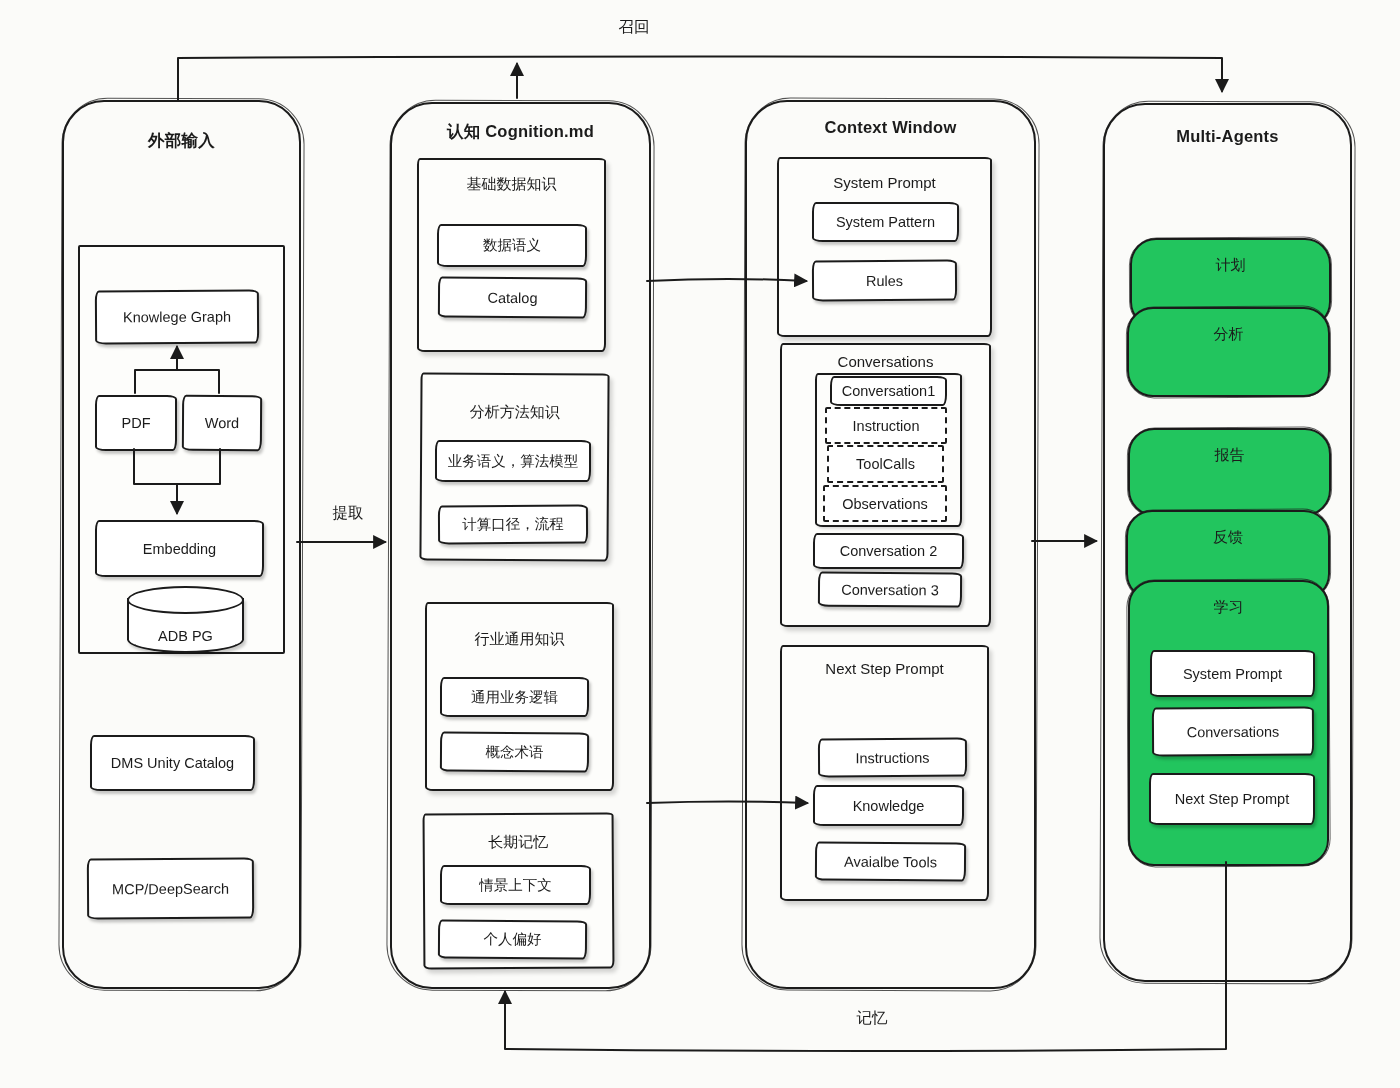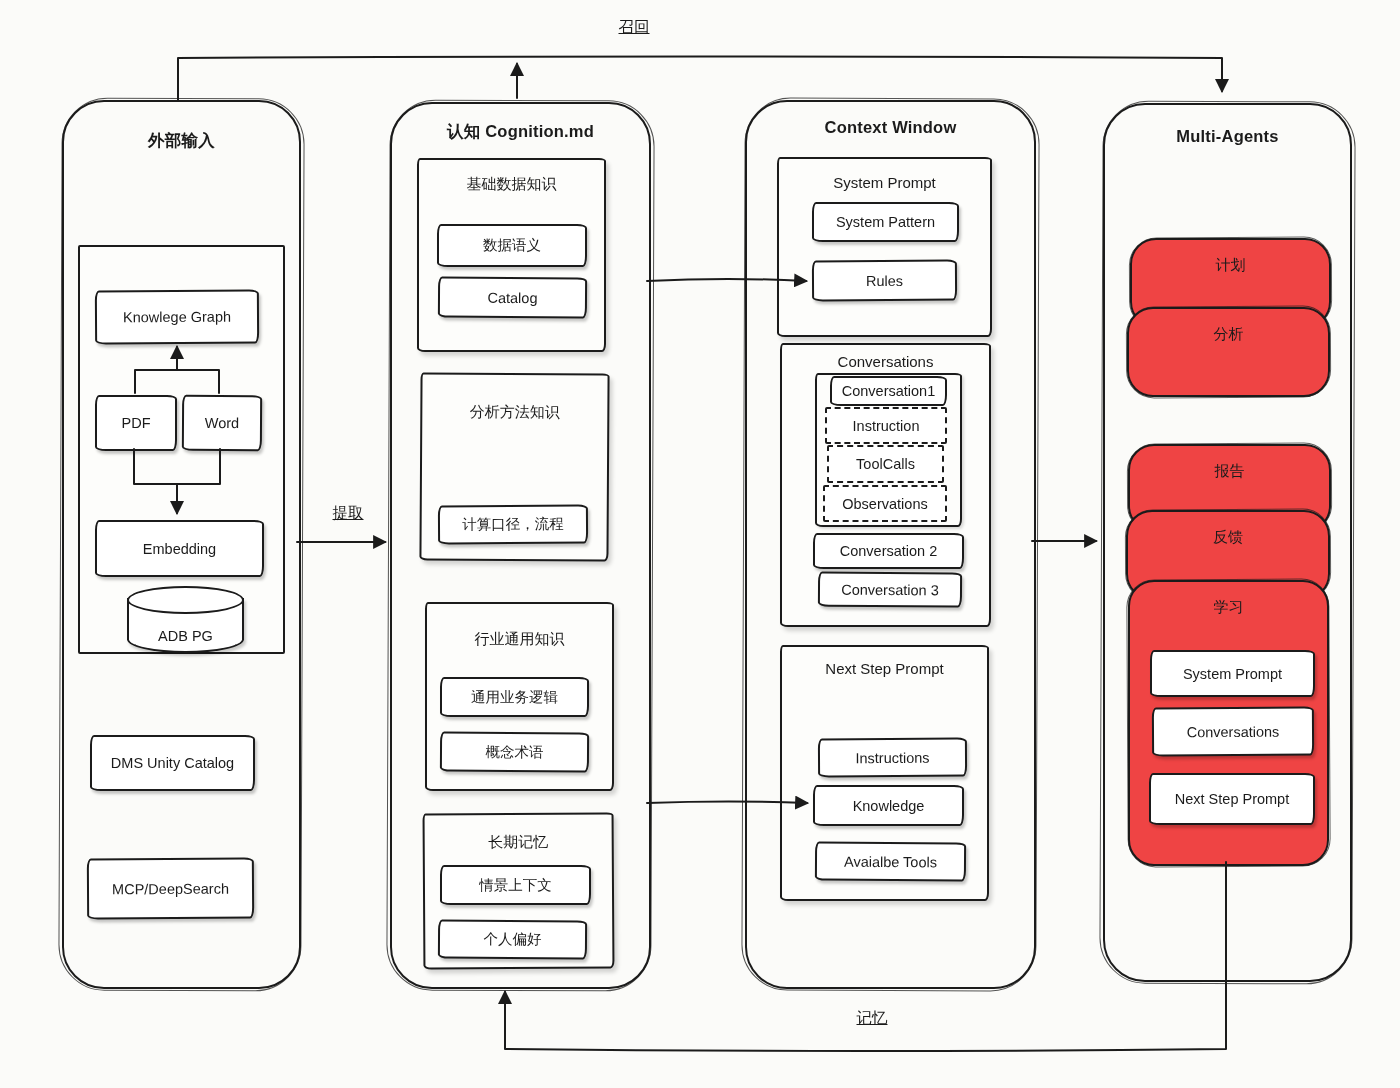--- a/index.html
+++ b/index.html
@@ -33,39 +33,39 @@
     font-size:14.5px;text-align:center;
     border-radius:4px 10px 4px 11px/10px 4px 11px 4px;
     box-shadow:2px 3px 3px rgba(0,0,0,.22);
   }
   .plain{box-shadow:none;background:#fdfdfb;}
   .dashed{border-style:dashed;box-shadow:none;border-radius:2px;}
   .r1{transform:rotate(-.35deg);} .r2{transform:rotate(.35deg);}
   
   .agent{
     position:absolute;border:2.2px solid #1b1b1b;border-radius:26px;
-    background:#ef4444;
+    background:#22c55e;
   }
   .agent::before{
     content:"";position:absolute;inset:-3px;border:1.3px solid rgba(27,27,27,.7);
     border-radius:28px;transform:rotate(-.3deg);pointer-events:none;
   }
   .alabel{text-align:center;font-size:15px;padding-top:16px;}
   
   .cyl{
     position:absolute;border:2px solid #1b1b1b;border-top:none;background:#fff;
     border-radius:0 0 52% 52%/0 0 26% 26%;
     box-shadow:2px 3px 3px rgba(0,0,0,.2);
   }
   .cyl-top{
     position:absolute;left:-2px;right:-2px;top:-12px;height:24px;
     border:2px solid #1b1b1b;border-radius:50%;background:#fff;
   }
   .cyl-label{position:absolute;left:0;right:0;bottom:7px;text-align:center;font-size:14.5px;}
-  .flow-label{position:absolute;font-size:15.5px;text-align:center;text-decoration:underline;}
+  .flow-label{position:absolute;font-size:15.5px;text-align:center;}
   .wires{position:absolute;inset:0;z-index:50;pointer-events:none;}
 </style>
 </head>
 <body>
 
 <div class="canvas">
 
   <div class="col" style="left:62px;top:100px;width:235px;height:885px">
     <div class="ctitle" style="top:28px">外部输入</div>
   </div>
@@ -99,20 +99,21 @@
 
   <div class="group" style="left:417px;top:158px;width:185px;height:190px">
     <div class="gtitle" style="padding-top:15px">基础数据知识</div>
   </div>
   <div class="node" style="left:437px;top:224px;width:146px;height:39px">数据语义</div>
   <div class="node r2" style="left:438px;top:277px;width:145px;height:37px">Catalog</div>
 
   <div class="group r2" style="left:420px;top:373px;width:185px;height:184px">
     <div class="gtitle" style="padding-top:28px">分析方法知识</div>
   </div>
+  <div class="node" style="left:435px;top:440px;width:152px;height:38px">业务语义，算法模型</div>
   <div class="node r1" style="left:438px;top:505px;width:146px;height:35px">计算口径，流程</div>
 
   <div class="group" style="left:425px;top:602px;width:185px;height:185px">
     <div class="gtitle" style="padding-top:26px">行业通用知识</div>
   </div>
   <div class="node" style="left:440px;top:677px;width:145px;height:36px">通用业务逻辑</div>
   <div class="node r2" style="left:440px;top:732px;width:145px;height:36px">概念术语</div>
 
   <div class="group r1" style="left:423px;top:813px;width:187px;height:152px">
     <div class="gtitle" style="padding-top:18px">长期记忆</div>
@@ -143,21 +144,21 @@
   <div class="node r1" style="left:818px;top:738px;width:145px;height:35px">Instructions</div>
   <div class="node" style="left:813px;top:785px;width:147px;height:37px">Knowledge</div>
   <div class="node r2" style="left:815px;top:842px;width:147px;height:35px">Avaialbe Tools</div>
 
   <div class="agent" style="left:1130px;top:238px;width:197px;height:86px">
     <div class="alabel">计划</div>
   </div>
   <div class="agent" style="left:1127px;top:307px;width:199px;height:86px">
     <div class="alabel">分析</div>
   </div>
-  <div class="agent" style="left:1128px;top:444px;width:199px;height:84px">
+  <div class="agent" style="left:1128px;top:428px;width:199px;height:84px">
     <div class="alabel">报告</div>
   </div>
   <div class="agent" style="left:1126px;top:510px;width:200px;height:86px">
     <div class="alabel">反馈</div>
   </div>
   <div class="agent" style="left:1128px;top:580px;width:197px;height:282px">
     <div class="alabel">学习</div>
   </div>
   <div class="node" style="left:1150px;top:650px;width:161px;height:43px">System Prompt</div>
   <div class="node r1" style="left:1152px;top:707px;width:158px;height:45px">Conversations</div>

